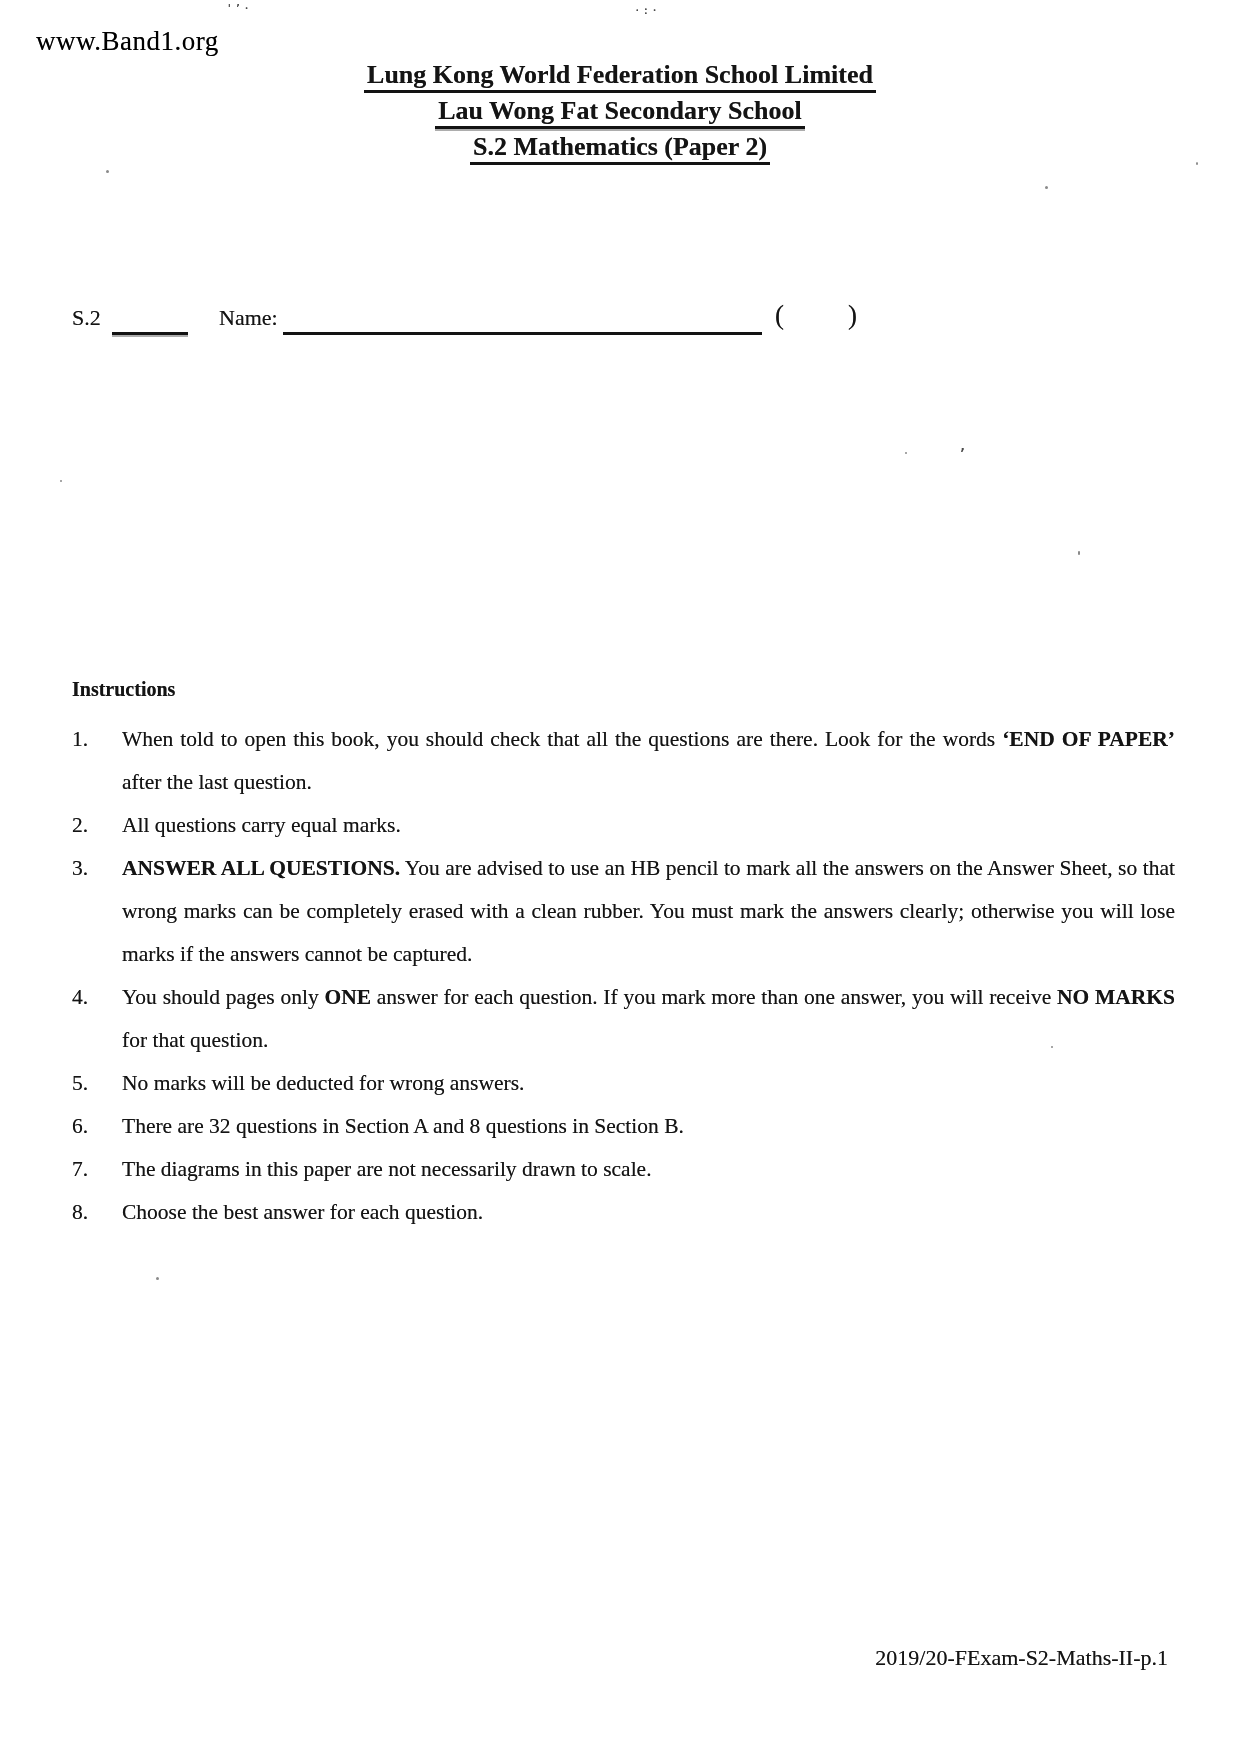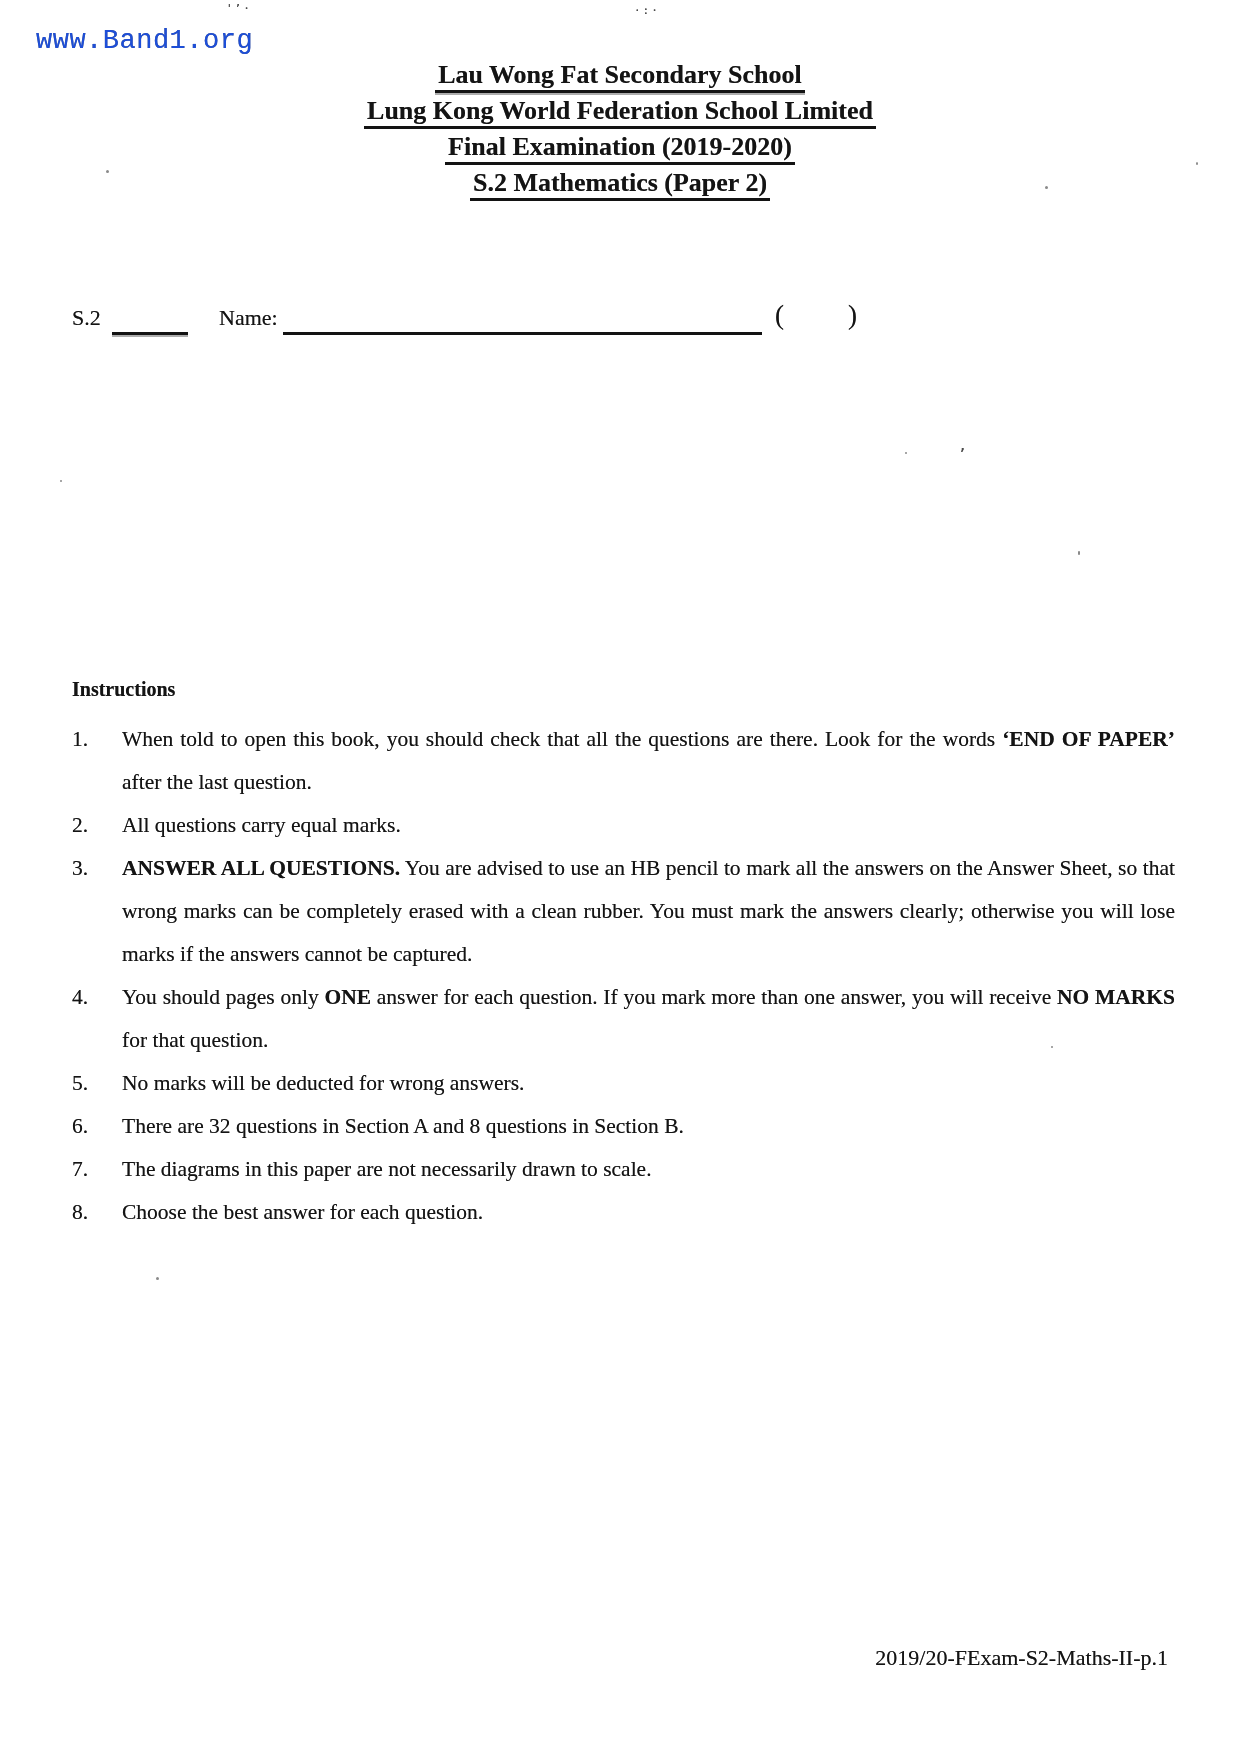--- a/index.html
+++ b/index.html
@@ -10,22 +10,22 @@
     background:#ffffff;
     font-family:"Liberation Serif","DejaVu Serif",serif;
     color:#141414;
     overflow:hidden;
     text-shadow:0 0 0.4px rgba(0,0,0,0.55);
   }
 
   
   .watermark {
     position:absolute; left:36px; top:26px;
-    font-family:Liberation Mono, monospace;
-    font-size:27px; color:#1d4ed8; letter-spacing:0.5px;
+    font-family:Liberation Serif, serif;
+    font-size:27px; color:#000000; letter-spacing:0.5px;
   }
 
   
   .title-block { position:absolute; left:0; right:0; top:60px; text-align:center; }
   .title-line { height:36px; }
   .title-line > span {
     display:inline-block;
     font-weight:bold; font-size:26px; line-height:29px;
     border-bottom:3px solid #131313;
     padding:0 3px 1px 3px;
@@ -64,28 +64,25 @@
   .speck-text { color:#4a4a4a; font-size:11px; letter-spacing:2px; font-family:"DejaVu Sans Mono",monospace; }
 </style>
 </head>
 <body>
 
 <div class="page">
 
   <div class="watermark">www.Band1.org</div>
 
   <div class="title-block">
-    <div class="title-line ghost">
-      <span>Lau Wong Fat Secondary School</span>
-    </div>
     <div class="title-line">
       <span>Lung Kong World Federation School Limited</span>
     </div>
-    <div class="title-line">
-      <span>Final Examination (2019-2020)</span>
+    <div class="title-line ghost">
+      <span>Lau Wong Fat Secondary School</span>
     </div>
     <div class="title-line">
       <span>S.2 Mathematics (Paper 2)</span>
     </div>
   </div>
 
   <div class="student-line">
     <span class="lbl" style="left:0;">S.2</span>
     <span class="blank short"></span>
     <span class="lbl" style="left:147px;">Name:</span>

